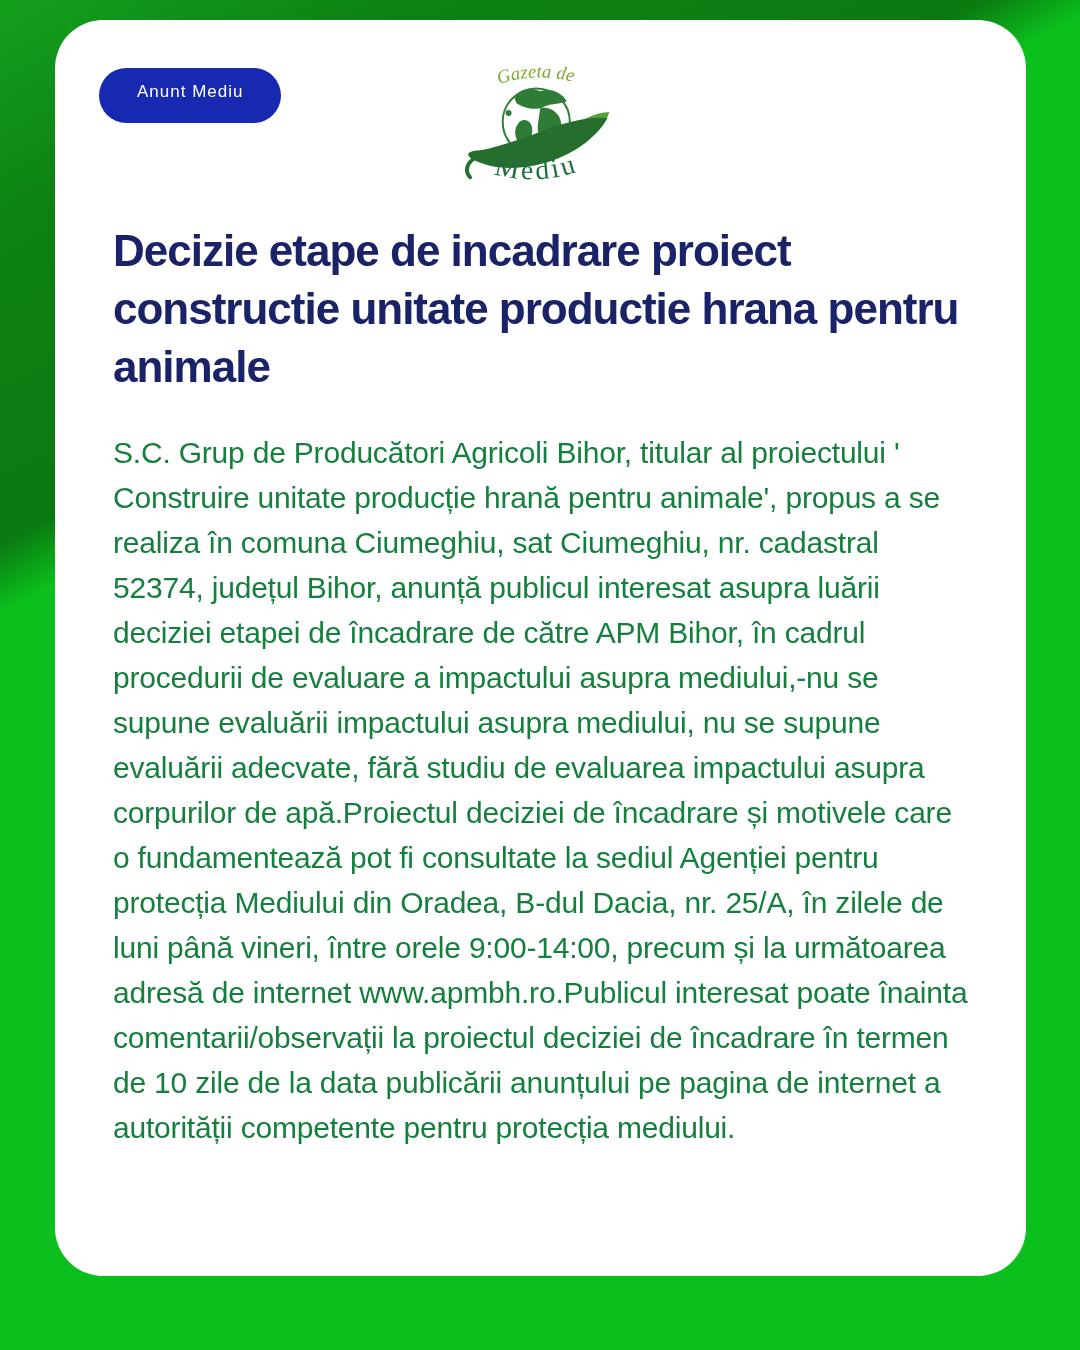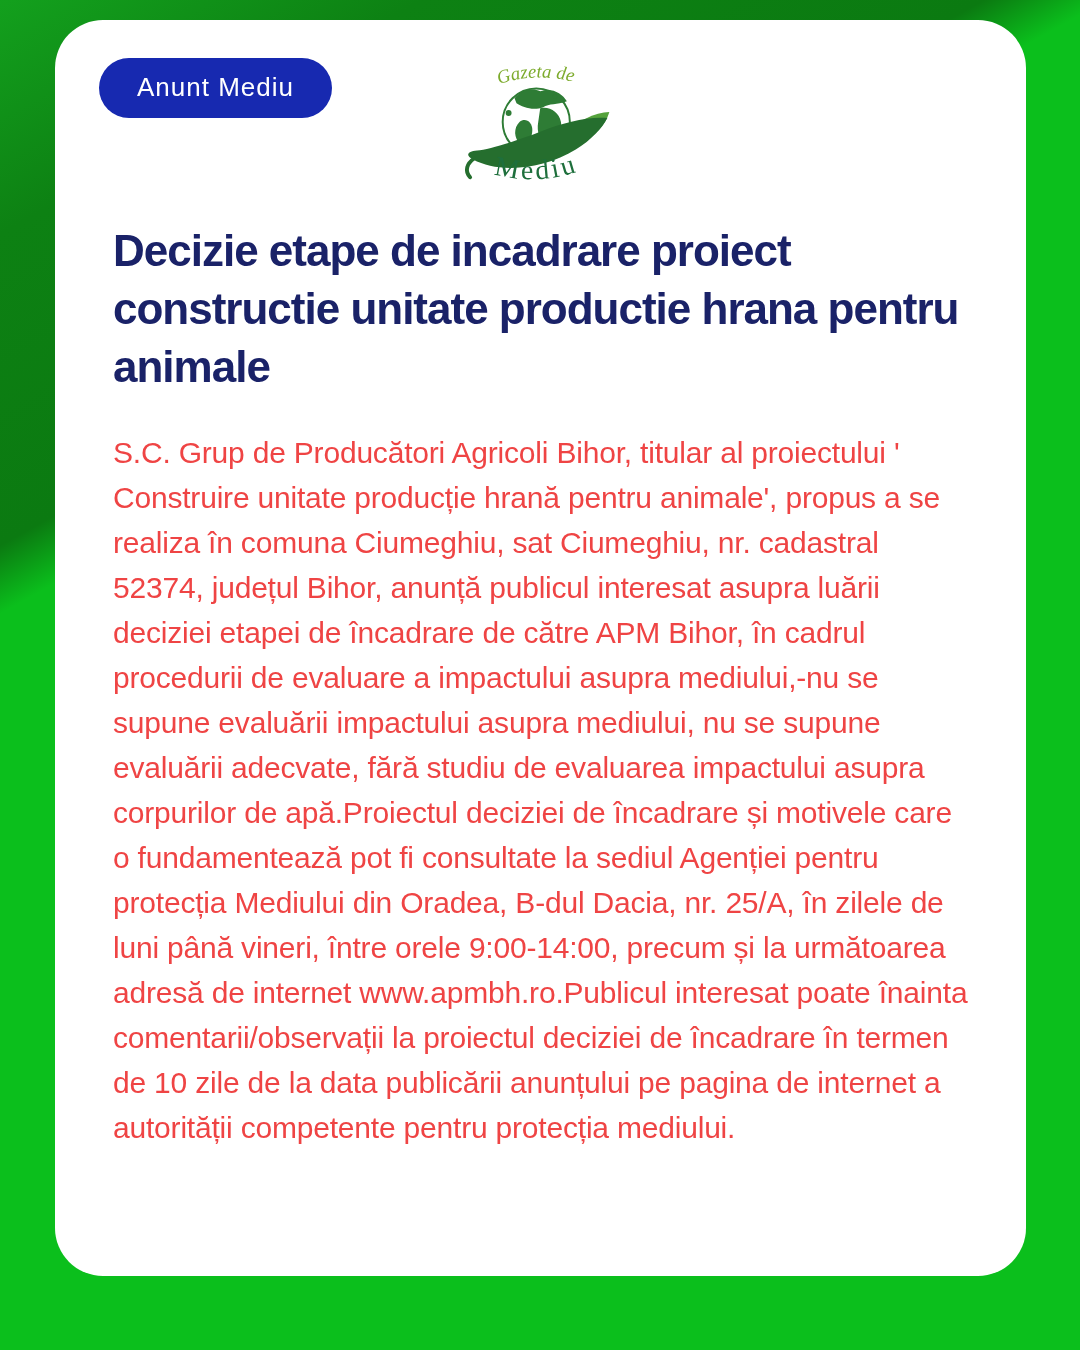--- a/index.html
+++ b/index.html
@@ -29,26 +29,26 @@
     border-radius: 48px;
     padding: 28px 58px 40px 58px;
   }
   .card-header {
     position: relative;
     height: 150px;
   }
   .badge {
     position: absolute;
     left: -14px;
-    top: 10px;
+    top: 20px;
     background: #1729b0;
     color: #ffffff;
-    font-size: 26px;
+    font-size: 17px;
     letter-spacing: 1px;
-    padding: 14px 38px 15px 38px;
+    padding: 14px 38px 21px 38px;
     border-radius: 32px;
     display: inline-flex;
     align-items: center;
     white-space: nowrap;
   }
   .logo {
     position: absolute;
     left: 50%;
     top: -4px;
     transform: translateX(-53%);
@@ -71,21 +71,21 @@
   h1.title {
     margin-top: 24px;
     color: #1a2268;
     font-size: 44px;
     line-height: 58px;
     font-weight: bold;
     letter-spacing: -1px;
   }
   p.body-text {
     margin-top: 34px;
-    color: #ef4444;
+    color: #15803d;
     font-size: 30px;
     line-height: 45px;
     letter-spacing: -0.2px;
     font-weight: 400;
   }
 </style>
 </head>
 <body>
 
 <div class="bg">

